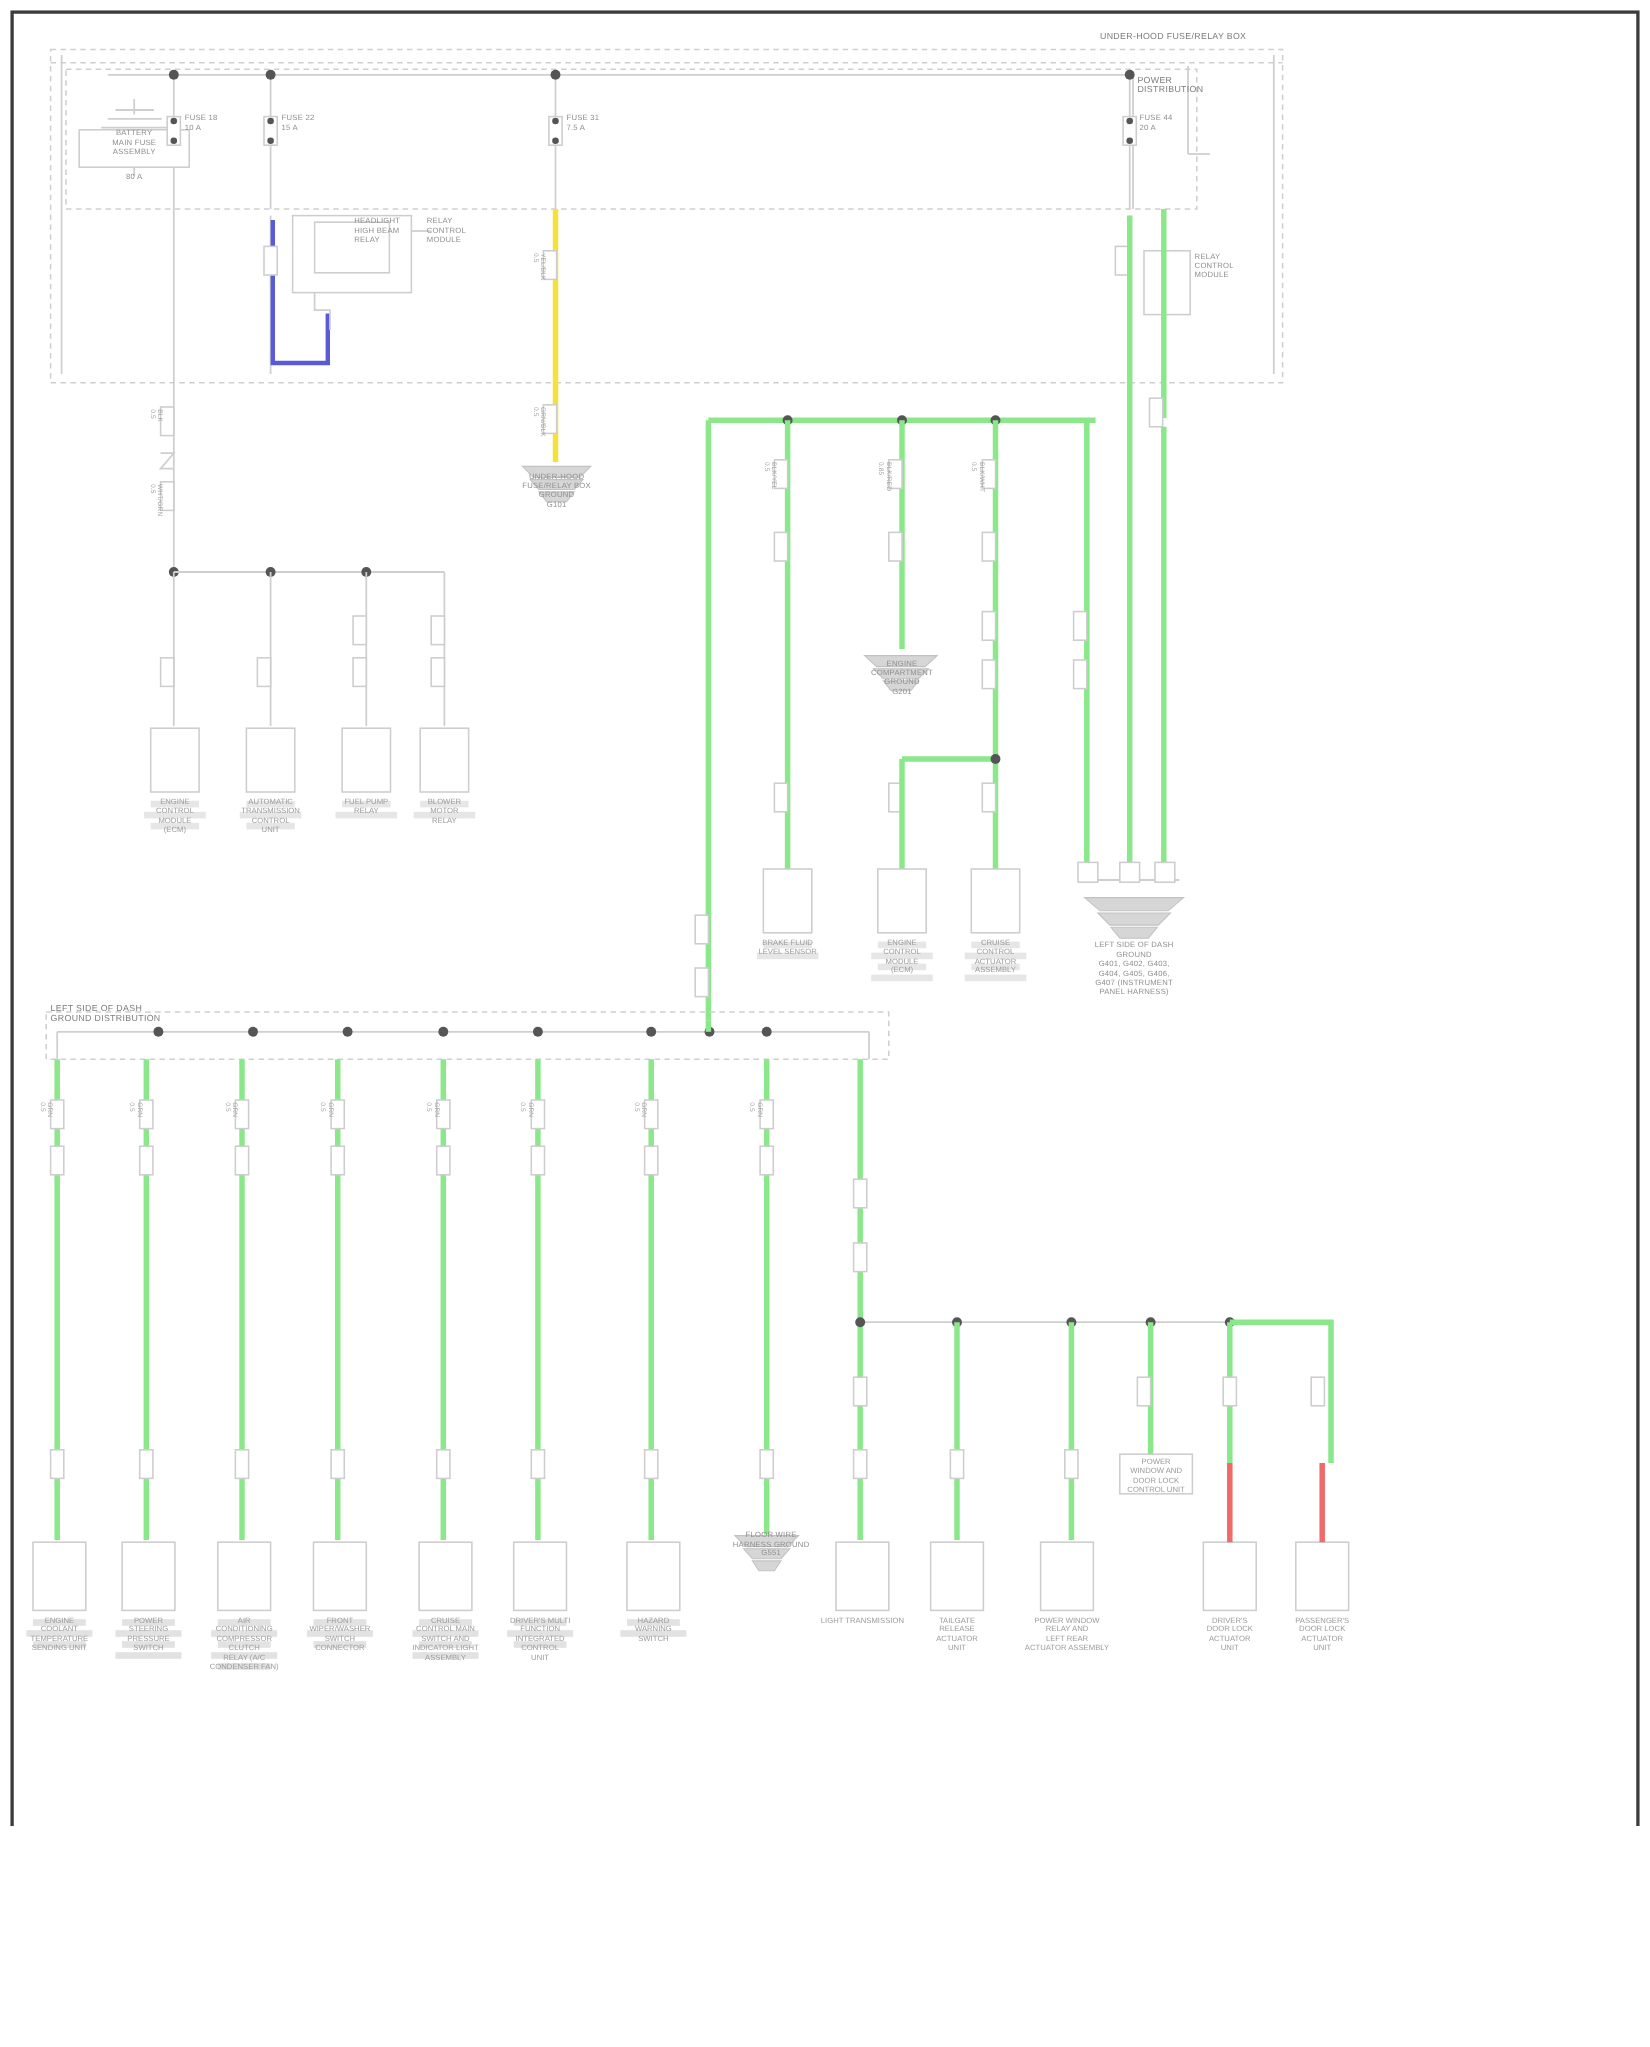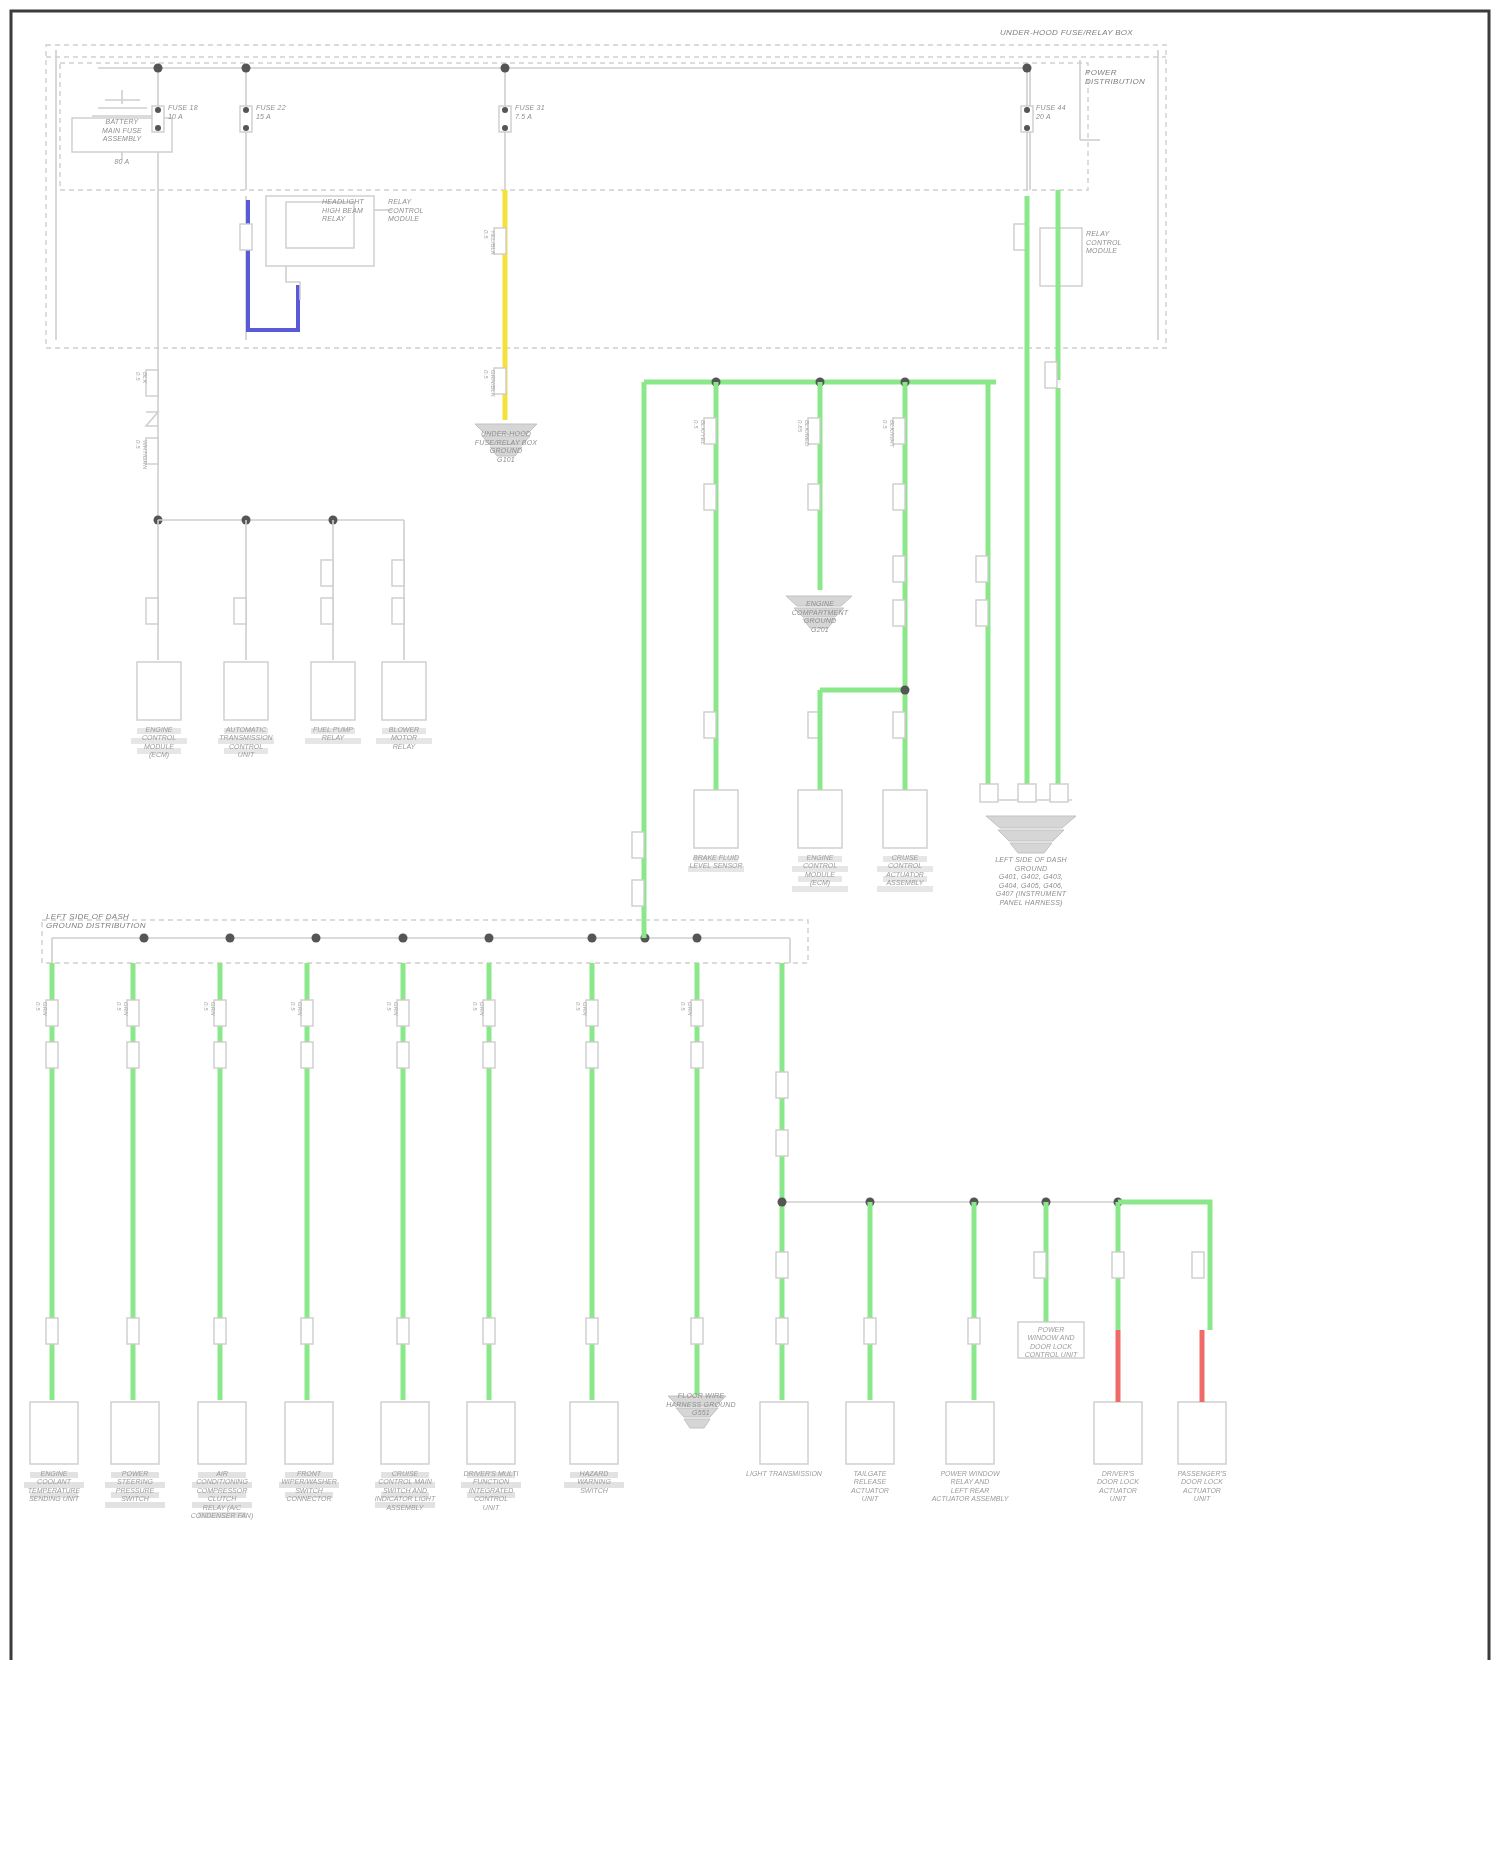--- a/index.html
+++ b/index.html
@@ -1,17 +1,17 @@
 <!DOCTYPE html>
 <html><head>
 <meta charset="utf-8">
 <style>
   html,body{margin:0;padding:0;background:#fff;}
   body{font-family:"Liberation Sans",sans-serif;}
-  #page{position:relative;width:1500px;height:1660px;background:#fff;overflow:hidden;font-style:italic;}
+  #page{position:relative;width:1500px;height:1660px;background:#fff;overflow:hidden;}
   #canvas{position:absolute;inset:0;width:1500px;height:1861px;}
   .lbl{position:absolute;color:#8e8e8e;font-size:7px;line-height:8.5px;text-align:center;letter-spacing:.2px;white-space:pre-line;}
   .lbl.left{text-align:left;}
   .wirelbl{position:absolute;color:#a6a6a6;font-size:6px;line-height:7px;text-align:left;white-space:pre-line;
            transform-origin:0 0;letter-spacing:.1px;}
   .boxlbl{position:absolute;color:#9b9b9b;font-size:7px;line-height:8.4px;text-align:center;white-space:pre-line;}
   .title{position:absolute;color:#7d7d7d;font-size:8px;letter-spacing:.3px;white-space:pre-line;}
   .credit{position:absolute;color:#b9b9b9;font-size:7px;}
   .hit{position:absolute;}
 </style>
@@ -338,21 +338,21 @@
       <rect x="883" y="856" width="44" height="6"></rect>
         <rect x="877" y="866" width="56" height="6"></rect>
         <rect x="883" y="876" width="44" height="6"></rect>
         <rect x="877" y="886" width="56" height="6"></rect>
     </g>
 
   </svg>
 
   <div class="title" style="left:1000px; top:28px;">UNDER-HOOD FUSE/RELAY BOX</div>
 
-  <div class="title" style="left:1085px; top:68px;">POWER
+  <div class="title" style="left:1034px; top:68px;">POWER
 DISTRIBUTION</div>
 
   <div class="title" style="left:46px; top:912px;">LEFT SIDE OF DASH
 GROUND DISTRIBUTION</div>
 
   <div class="lbl" style="left:66px; top:118px; width:112px;">BATTERY
 MAIN FUSE
 ASSEMBLY</div>
   <div class="lbl" style="left:92px; top:158px; width:60px;">80 A</div>
 

